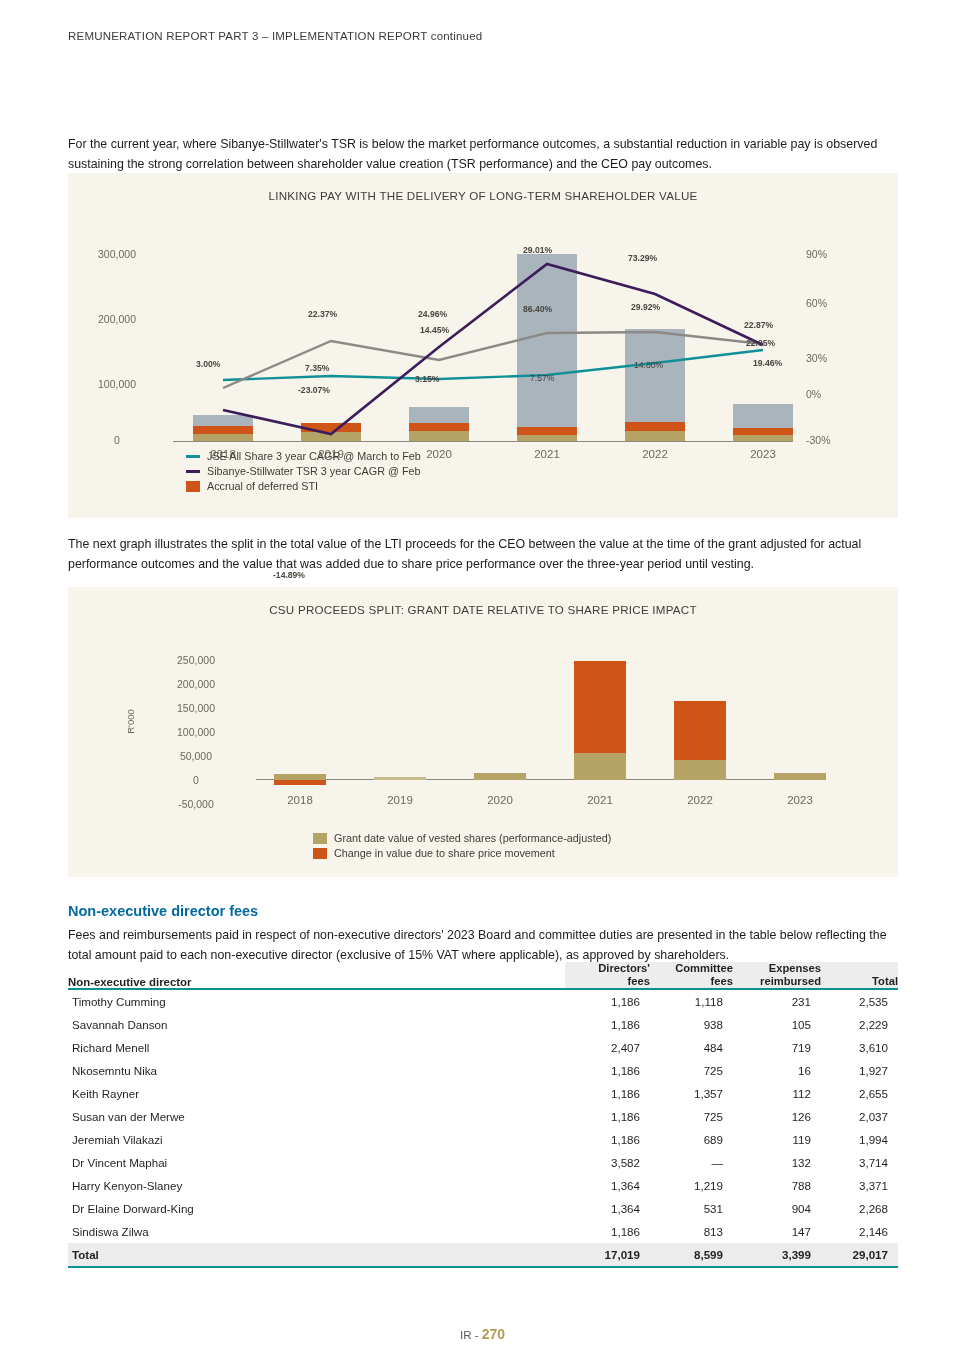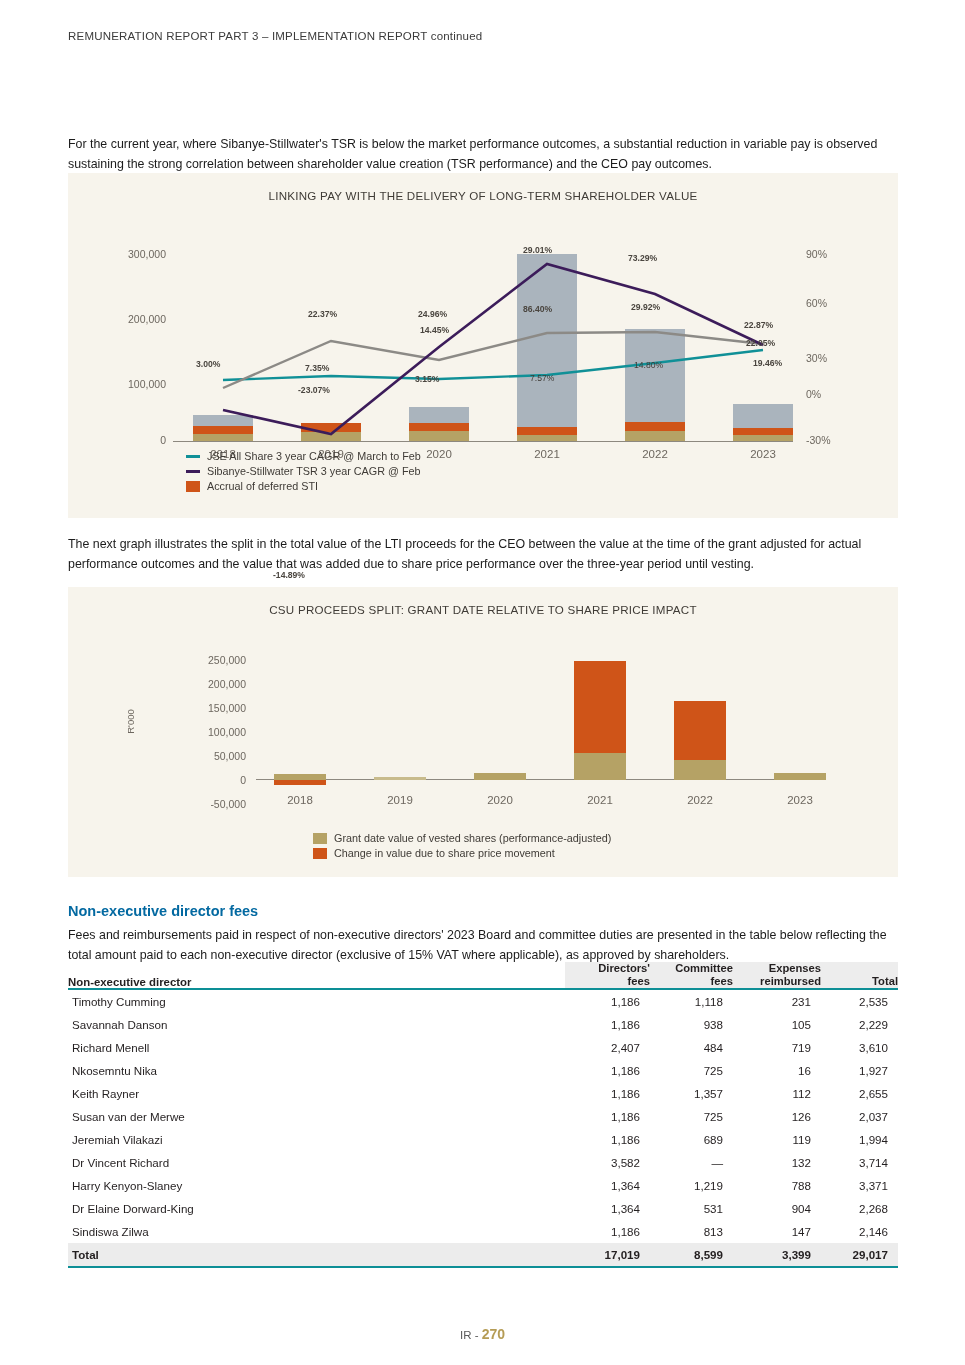--- a/index.html
+++ b/index.html
@@ -32,21 +32,21 @@
   .chart-title {
     text-align:center;
     font-size:11.6px;
     letter-spacing:0.25px;
     color:#3f3b36;
     padding-top:16px;
   }
   .plot { position:relative; }
   .axis-label-y {
     position:absolute;
-    font-size:10.5px; color:#6d675f; text-align:right;
+    font-size:10.5px; color:#6d675f; text-align:center;
     white-space:nowrap;
   }
   .axis-label-x {
     position:absolute;
     font-size:11.5px; color:#6d675f; text-align:center;
   }
   .rot-label {
     position:absolute;
     font-size:9.5px; color:#6d675f;
     transform:rotate(-90deg);
@@ -348,21 +348,21 @@
         <td class="num">2,037</td>
       </tr>
       <tr class="data">
         <td class="name">Jeremiah Vilakazi</td>
         <td class="num">1,186</td>
         <td class="num">689</td>
         <td class="num">119</td>
         <td class="num">1,994</td>
       </tr>
       <tr class="data">
-        <td class="name">Dr Vincent Richard</td>
+        <td class="name">Dr Vincent Maphai</td>
         <td class="num">3,582</td>
         <td class="num">—</td>
         <td class="num">132</td>
         <td class="num">3,714</td>
       </tr>
       <tr class="data">
         <td class="name">Harry Kenyon-Slaney</td>
         <td class="num">1,364</td>
         <td class="num">1,219</td>
         <td class="num">788</td>

